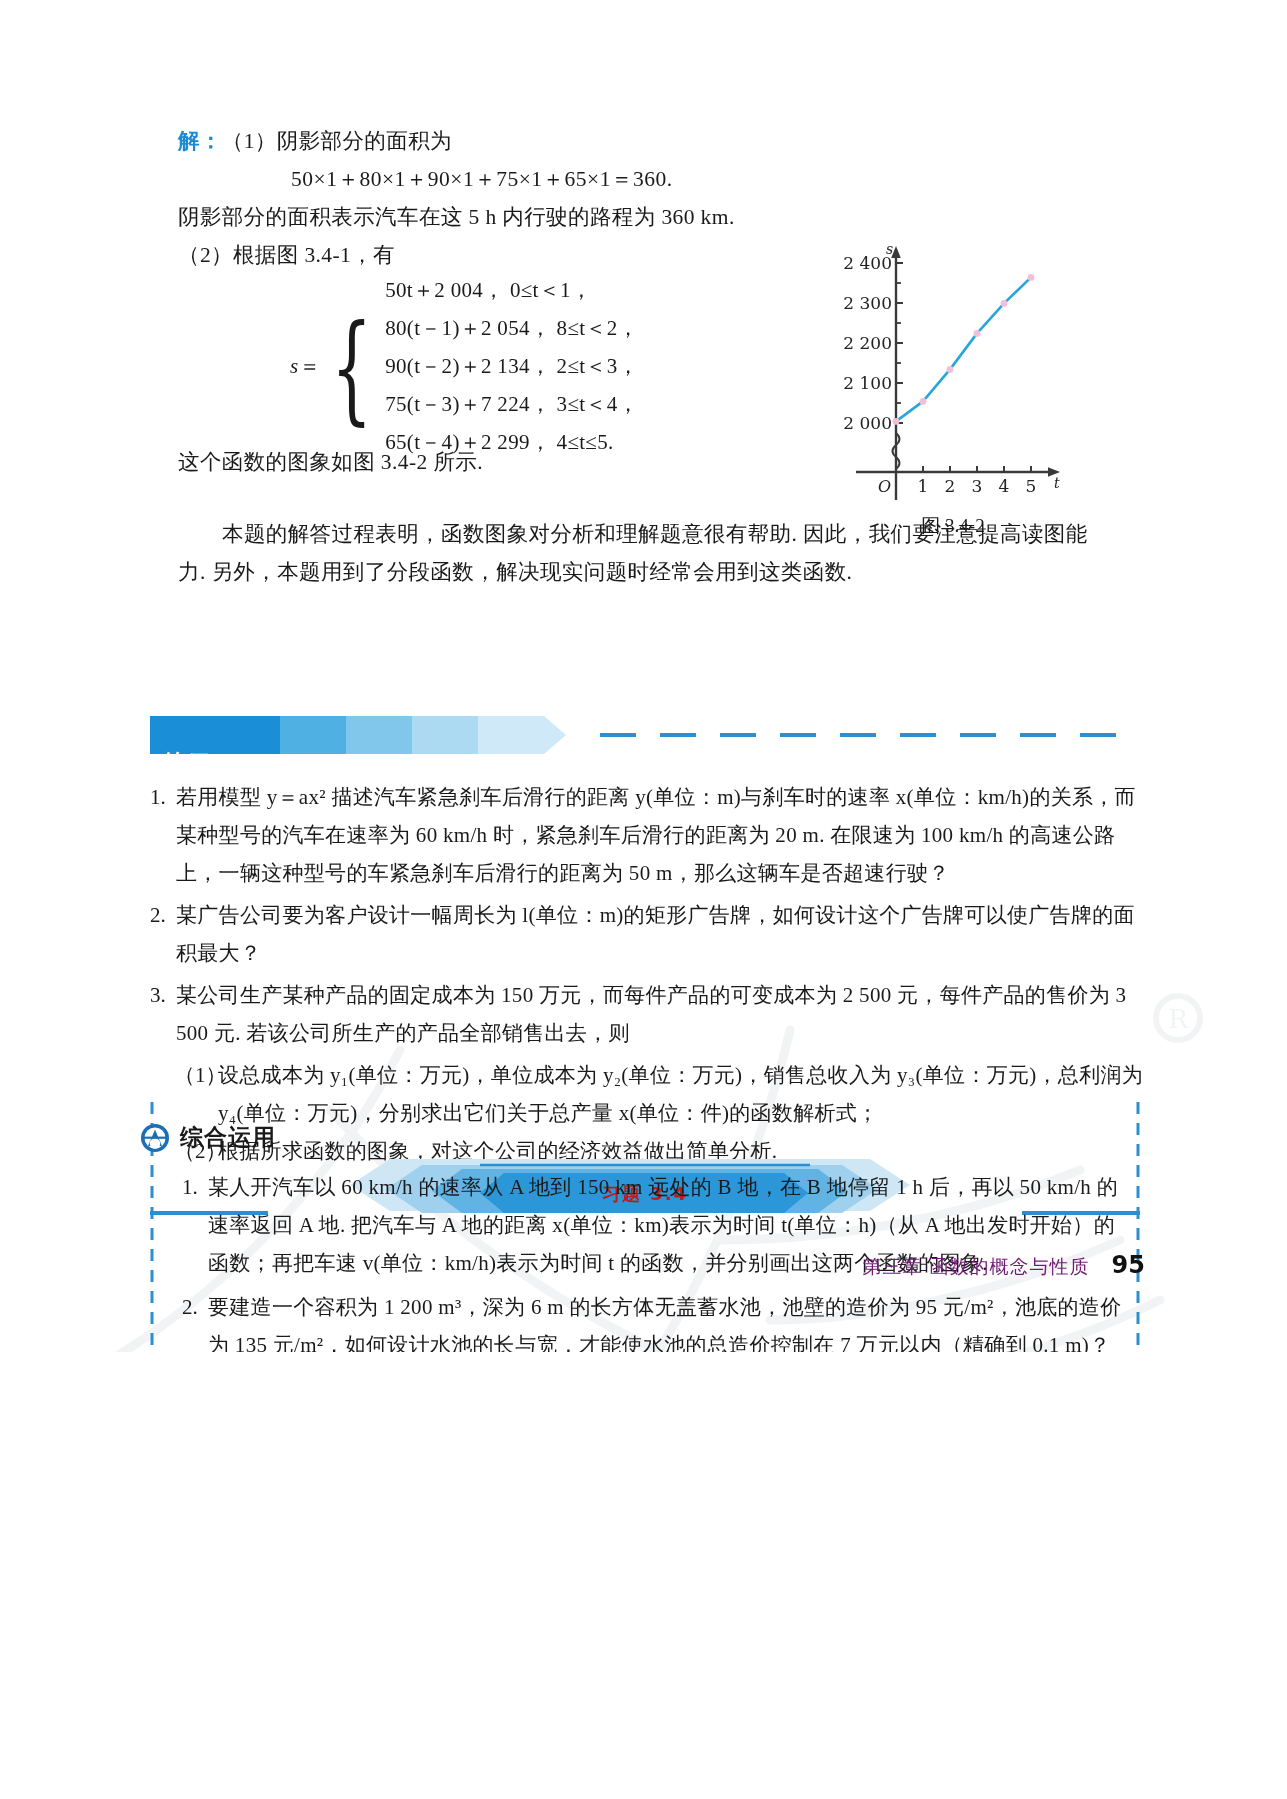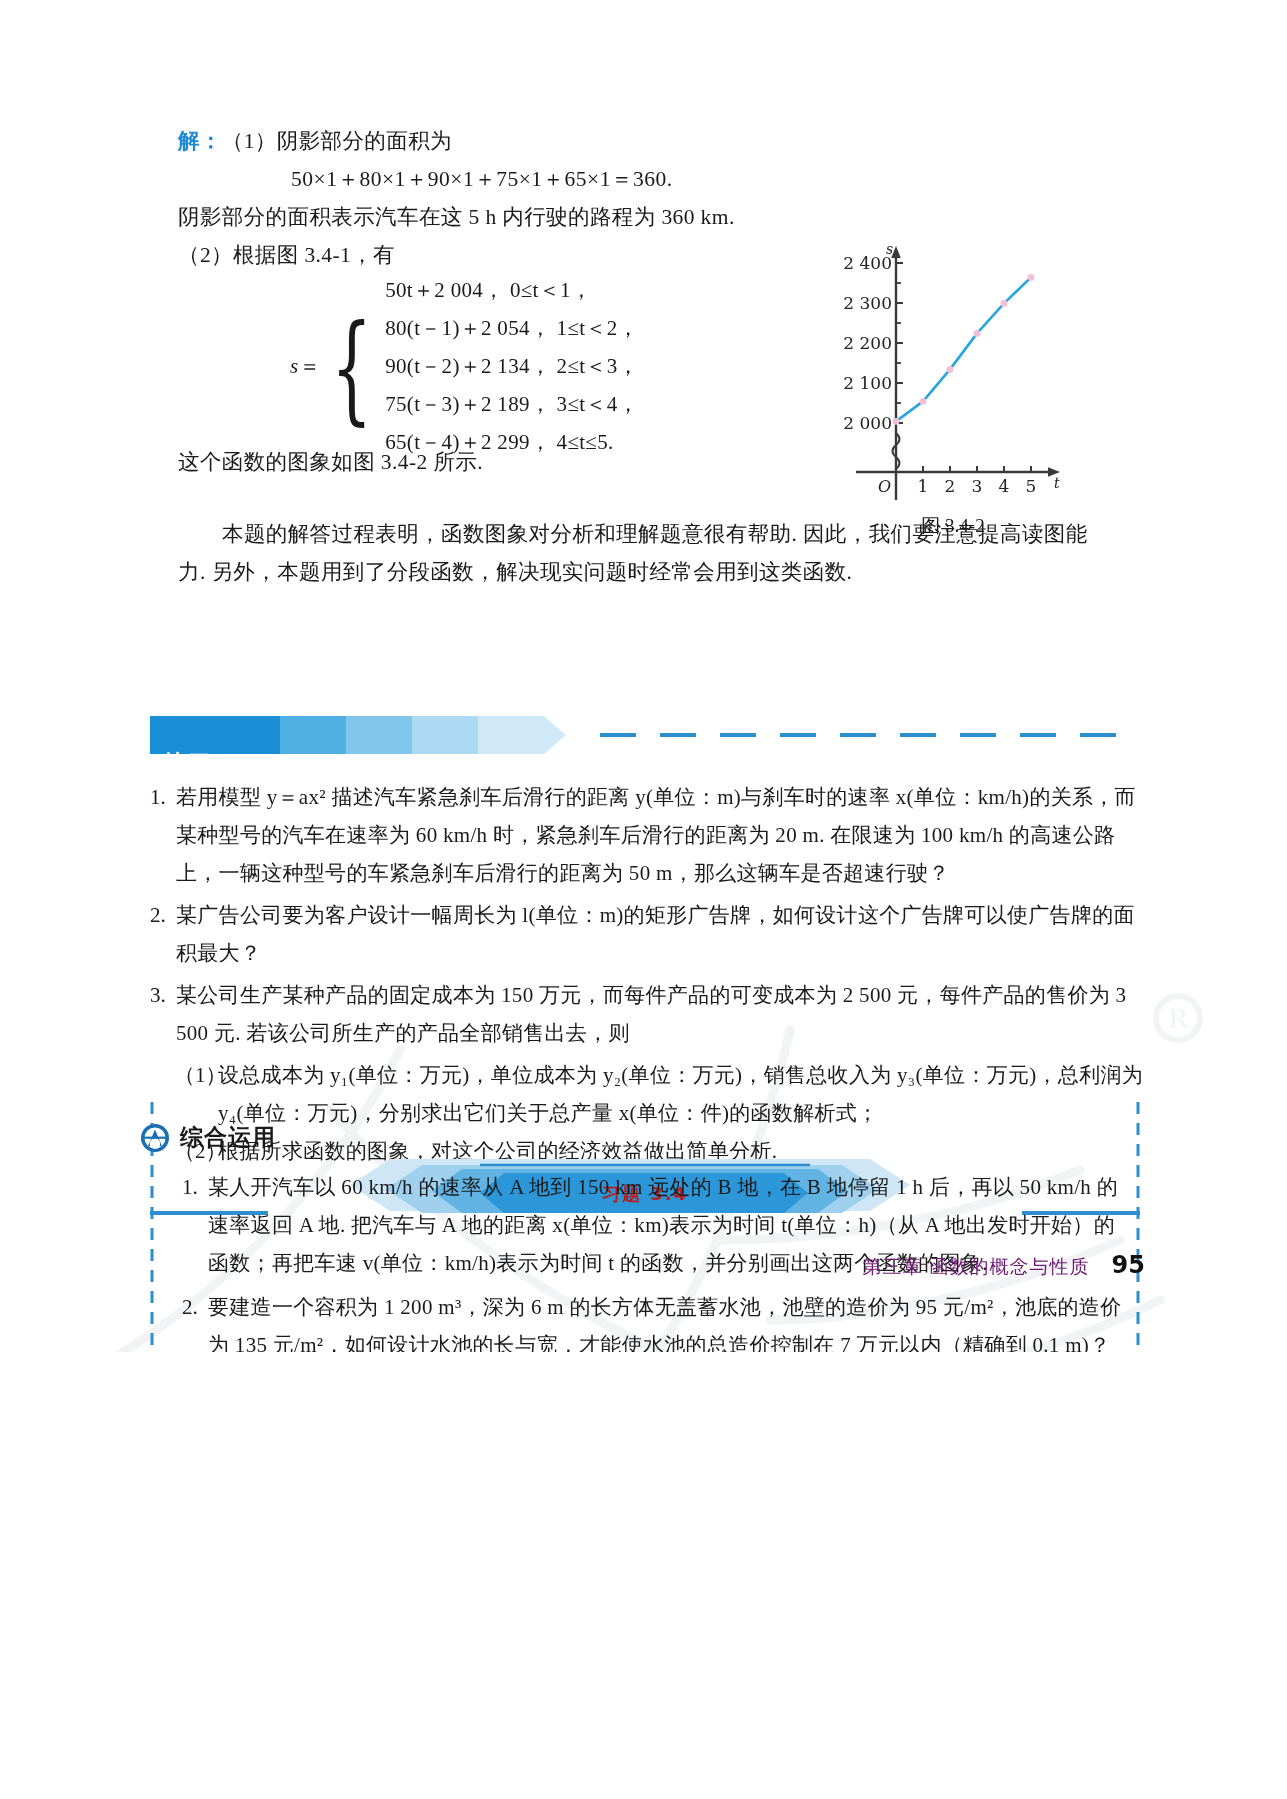--- a/index.html
+++ b/index.html
@@ -166,28 +166,28 @@
     <span class="lhs">s</span>
     <span class="eq">＝</span>
     <span class="brace">{</span>
     <span class="cases">
       <span class="case-row">
         <span>50t＋2 004，</span>
         <span>0≤t＜1，</span>
       </span>
       <span class="case-row">
         <span>80(t－1)＋2 054，</span>
-        <span>1≤t＜2，</span>
+        <span>8≤t＜2，</span>
       </span>
       <span class="case-row">
         <span>90(t－2)＋2 134，</span>
         <span>2≤t＜3，</span>
       </span>
       <span class="case-row">
-        <span>75(t－3)＋2 189，</span>
+        <span>75(t－3)＋7 224，</span>
         <span>3≤t＜4，</span>
       </span>
       <span class="case-row">
         <span>65(t－4)＋2 299，</span>
         <span>4≤t≤5.</span>
       </span>
     </span>
   </div>
 
   <div style="position:absolute;left:178px;top:443px;" class="body-text">这个函数的图象如图 3.4-2 所示.</div>

